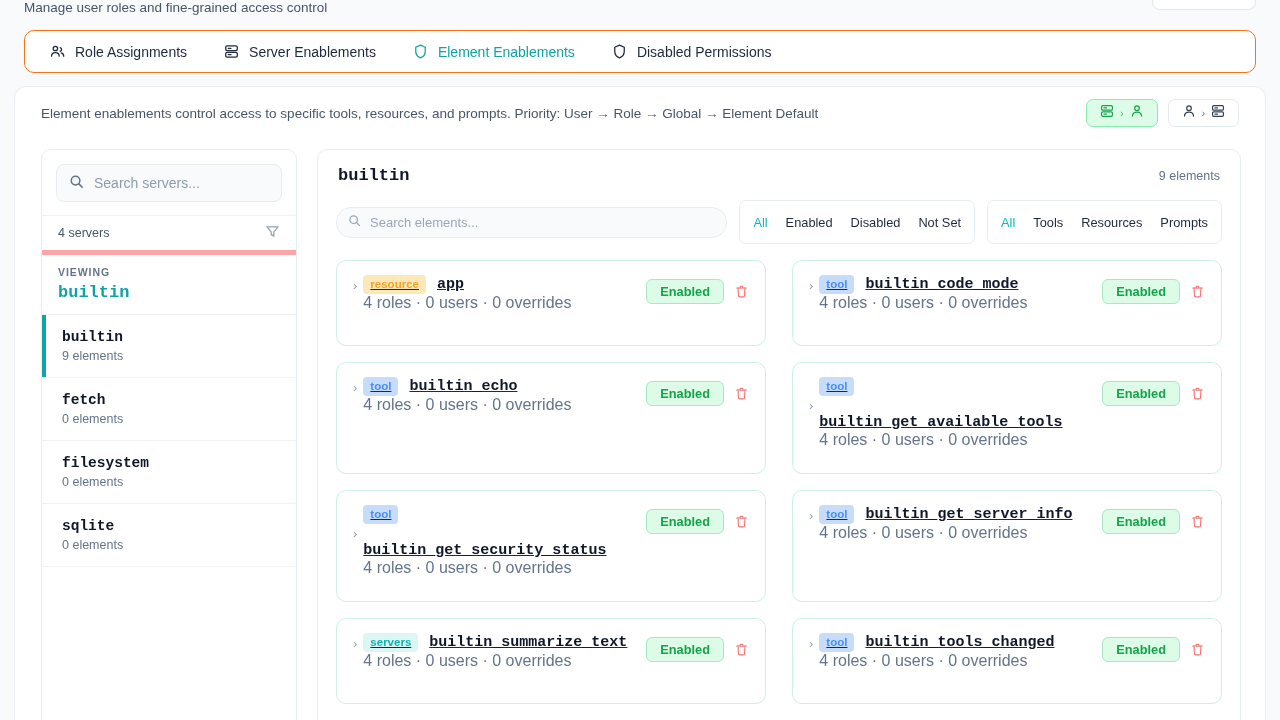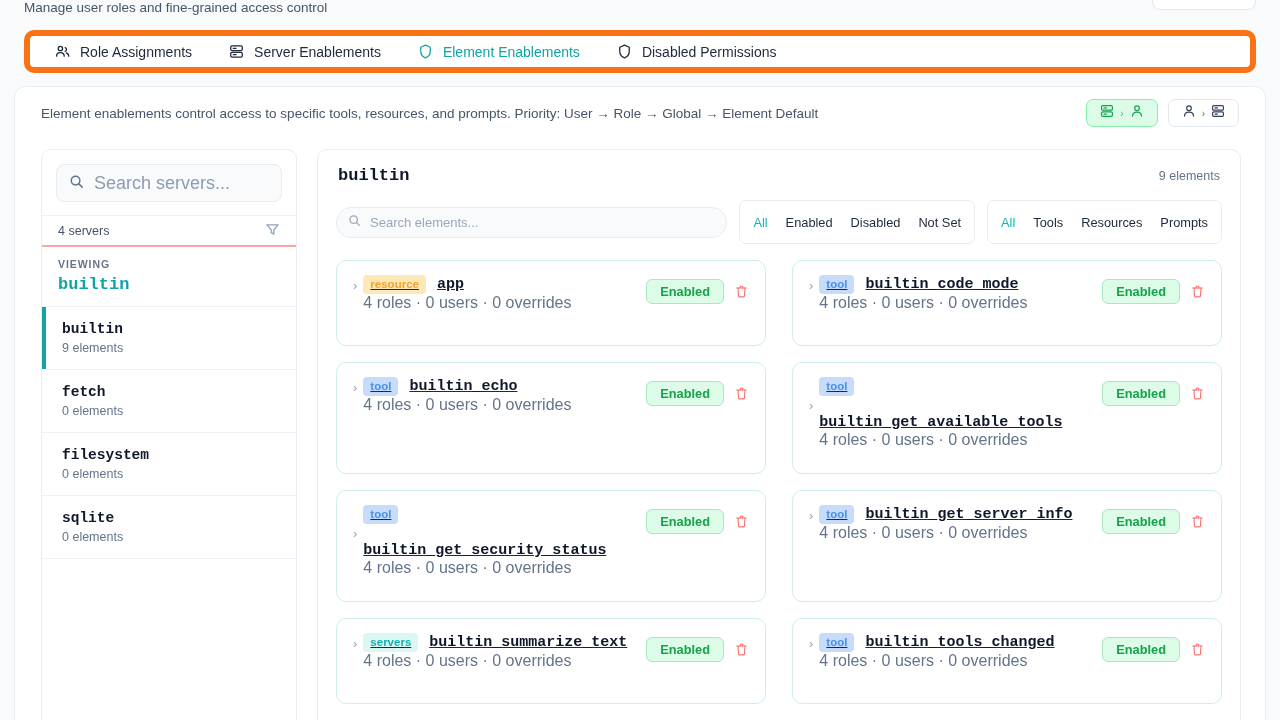--- a/index.html
+++ b/index.html
@@ -20,21 +20,21 @@
   .top-right-button {
     position: absolute; right: 24px; top: -24px;
     width: 104px; height: 34px;
     background: #ffffff; border: 1px solid #e2e8f0; border-radius: 8px;
   }
 
   
   .tabbar {
     position: absolute; left: 24px; top: 30px;
     width: 1232px; height: 43px;
-    background: #ffffff; border: 6px solid #f97316; border-radius: 10px;
+    background: #ffffff; border: 1px solid #f97316; border-radius: 10px;
     display: flex; align-items: center; padding: 0 14px;
   }
   .tab {
     display: flex; align-items: center; gap: 9px;
     padding: 6px 10px; margin-right: 16px;
     font-size: 14px; color: #1e293b; font-weight: 400;
     border-radius: 6px; cursor: pointer; white-space: nowrap;
   }
   .tab.active { color: #0fa3a3; }
   .tab svg { display: block; }
@@ -77,28 +77,28 @@
     overflow: hidden;
   }
   .search-wrap { padding: 14px 14px 13px 14px; }
   .search-box {
     display: flex; align-items: center; gap: 10px;
     height: 38px; padding: 0 12px;
     background: #f8fafc; border: 1px solid #e6ecf2; border-radius: 8px;
   }
   .search-box input {
     border: none; outline: none; background: transparent;
-    font-family: "Liberation Sans", sans-serif; font-size: 18px;
+    font-family: "Liberation Sans", sans-serif; font-size: 14px;
     color: #334155; width: 100%;
   }
   .search-box input::placeholder { color: #8d9cb0; }
   .servers-count-row {
     display: flex; align-items: center; justify-content: space-between;
-    height: 32px; padding: 12px 16px;
-    border-top: 1px solid #eef2f6; border-bottom: 2px solid #fca5a5;
+    height: 40px; padding: 12px 16px;
+    border-top: 1px solid #eef2f6; border-bottom: 5px solid #fca5a5;
     font-size: 12.5px; color: #475569;
   }
   .viewing-row {
     padding: 11px 16px 12px 16px;
     border-bottom: 1px solid #eef2f6;
   }
   .viewing-label {
     font-size: 10.5px; letter-spacing: .09em; color: #64748b; font-weight: 700;
   }
   .viewing-value {

